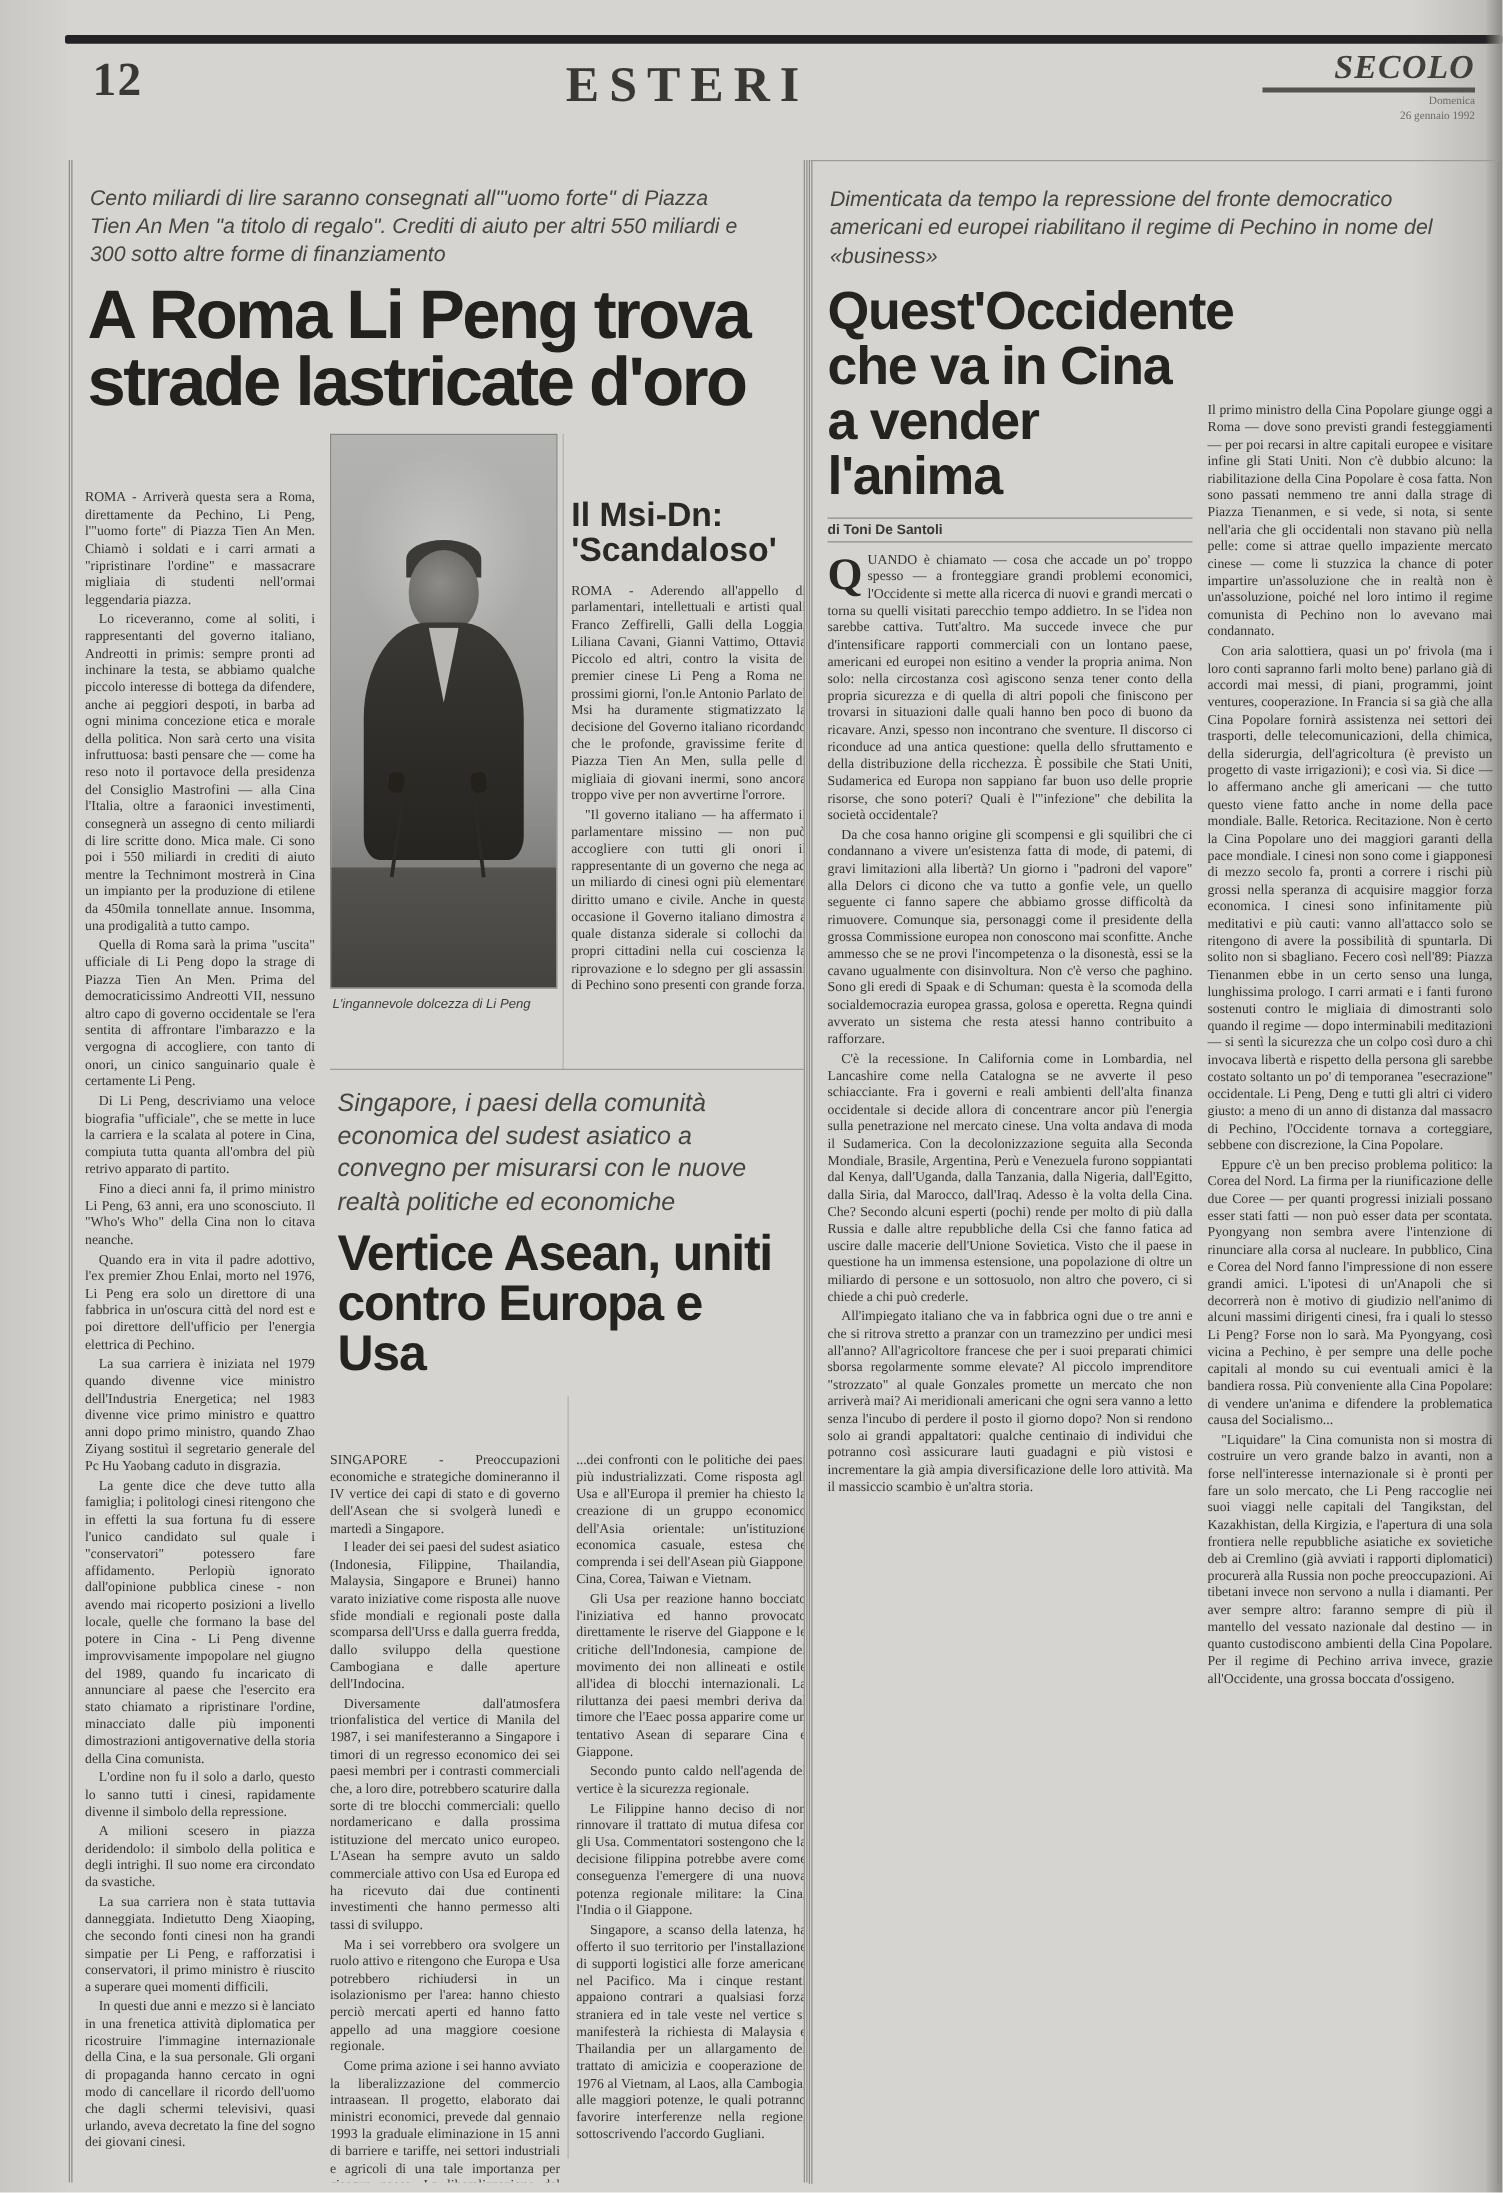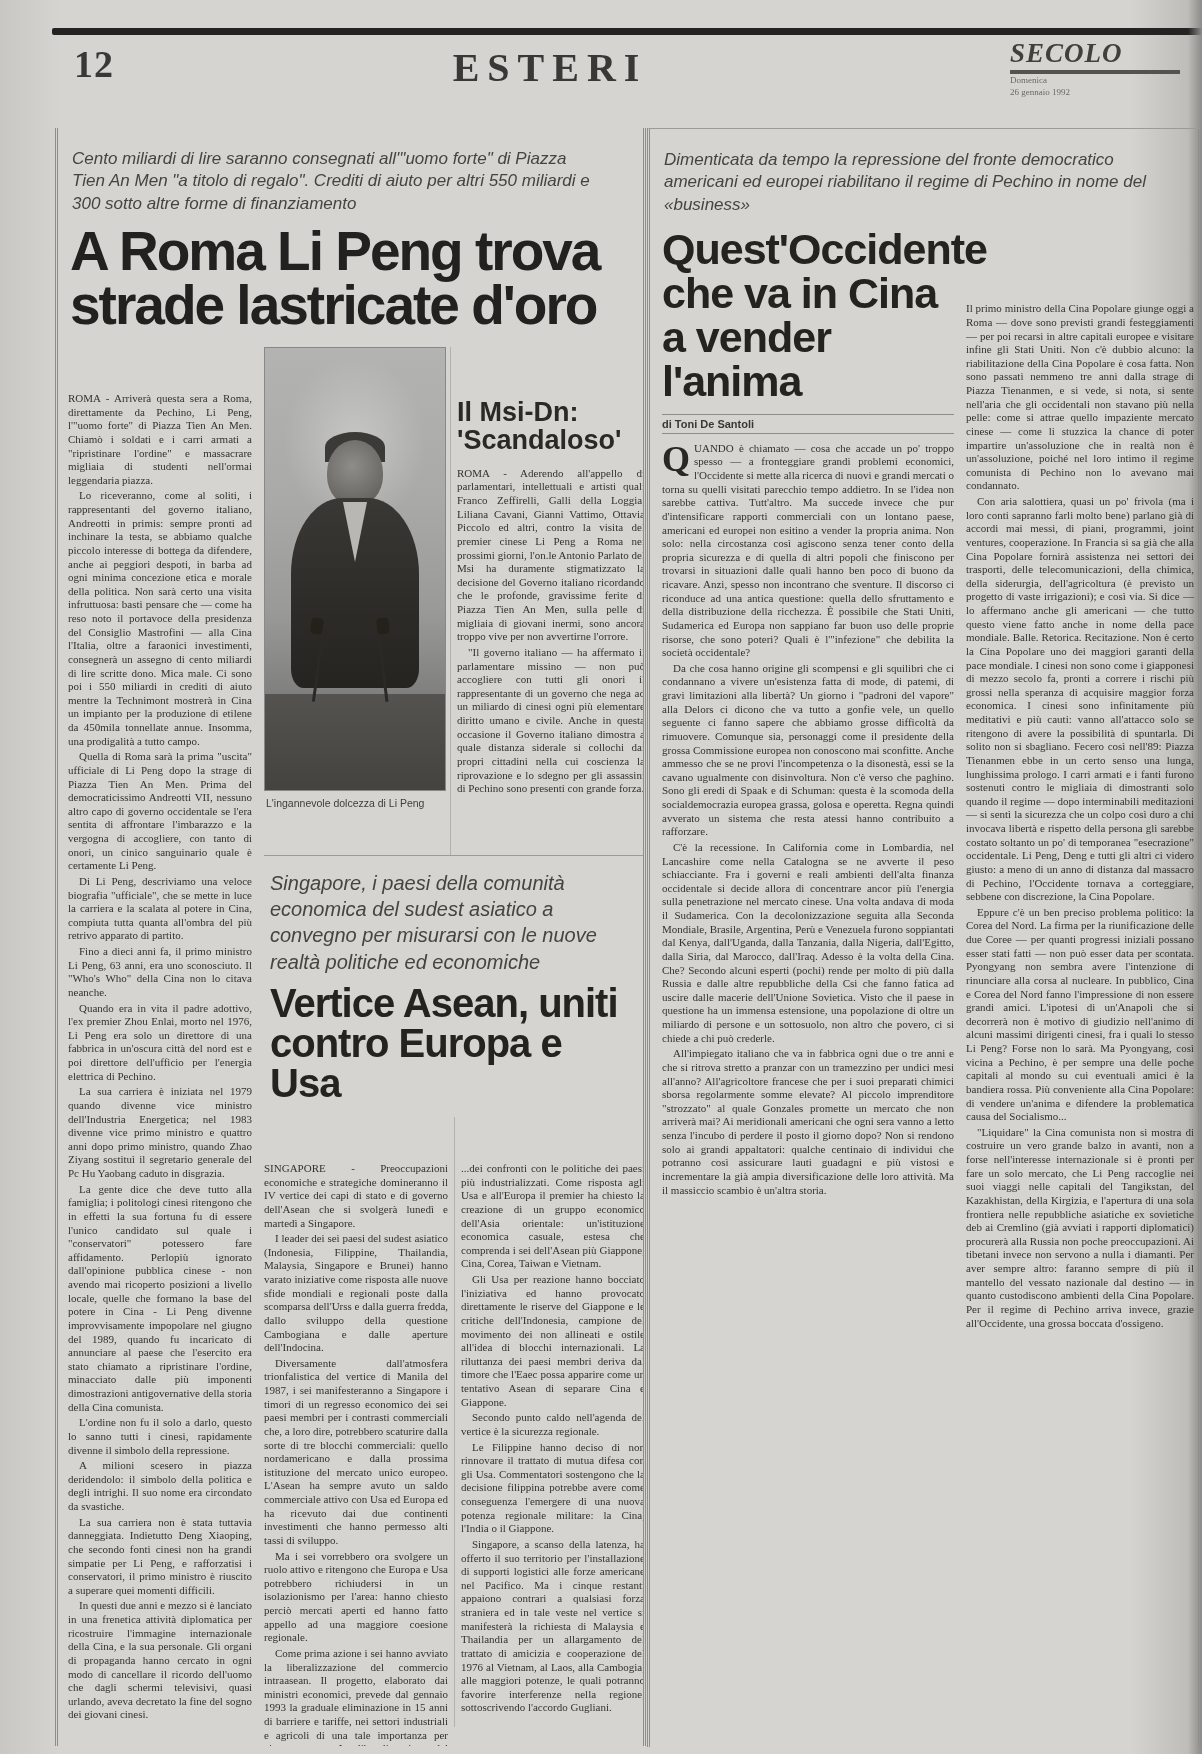--- a/index.html
+++ b/index.html
@@ -11,21 +11,21 @@
     position:relative;
     overflow:hidden;
   }
   .scan{position:absolute;inset:0;}
   .top-band{position:absolute;left:52px;top:28px;width:1150px;height:7px;background:#232323;border-radius:2px;}
   .corner-shade{position:absolute;right:0;top:0;width:14px;height:1754px;background:linear-gradient(90deg,transparent,#8e8c89);}
 
   
   .pagenum{position:absolute;left:74px;top:42px;font-size:38px;font-weight:bold;letter-spacing:1px;color:#3a3836;}
   .section{position:absolute;left:0;top:44px;width:1100px;text-align:center;font-size:40px;font-weight:bold;letter-spacing:8px;color:#3a3836;}
-  .masthead{position:absolute;right:22px;top:38px;width:170px;text-align:left;}
+  .masthead{position:absolute;right:22px;top:38px;width:170px;text-align:right;}
   .brand{font-size:27px;font-weight:bold;font-style:italic;letter-spacing:1px;color:#42403d;border-bottom:4px solid #55534f;padding-bottom:1px;}
   .masthead .sub{font-size:9px;color:#6b6965;line-height:1.35;}
 
   
   .half{position:absolute;top:128px;height:1618px;overflow:hidden;background:transparent;}
   .half-left{left:55px;width:585px;border-left:3px double #8f8d8a;border-right:3px double #8f8d8a;padding:0 0 0 0;}
   .half-right{left:647px;width:548px;border-left:3px double #8f8d8a;border-right:3px double #8f8d8a;border-top:1px solid #9d9b97;}
   .kicker{font-family:"Liberation Sans",sans-serif;font-style:italic;font-size:17px;line-height:1.32;color:#46443f;margin:20px 40px 10px 14px;}
   .kicker-sm{font-size:20px;margin:10px 8px 8px 6px;}
   .head-xl{font-family:"Liberation Sans",sans-serif;font-weight:800;font-size:55px;line-height:0.98;letter-spacing:-2px;color:#22211f;margin:6px 8px 14px 12px;}
@@ -51,30 +51,30 @@
   .photo .head-shape{position:absolute;left:62px;top:92px;width:56px;height:66px;border-radius:50% 50% 46% 46%;background:radial-gradient(circle at 45% 40%,#8f8d89 0%,#6f6d69 60%,#57554f 100%);}
   .photo .hair{position:absolute;left:60px;top:84px;width:60px;height:30px;border-radius:50% 50% 0 0;background:#3c3a36;}
   .photo .suit{position:absolute;left:26px;top:150px;width:128px;height:190px;border-radius:40% 40% 10% 10%;background:linear-gradient(180deg,#3a3834 0%,#2d2b27 60%,#262420 100%);}
   .photo .shirt{position:absolute;left:78px;top:154px;width:24px;height:60px;background:#b9b7b3;clip-path:polygon(50% 0,100% 0,50% 100%,0 0);}
   .photo .podium{position:absolute;left:0;bottom:0;width:180px;height:96px;background:linear-gradient(180deg,#55534f,#45433f);}
   .photo .mic{position:absolute;bottom:88px;width:3px;height:74px;background:#2b2925;}
   .photo .m1{left:52px;transform:rotate(8deg);}
   .photo .m2{left:116px;transform:rotate(-7deg);}
   .photo .mictop1{position:absolute;left:46px;bottom:156px;width:12px;height:16px;border-radius:4px;background:#232119;transform:rotate(8deg);}
   .photo .mictop2{position:absolute;left:112px;bottom:156px;width:12px;height:16px;border-radius:4px;background:#232119;transform:rotate(-7deg);}
-  .photo-caption{font-family:"Liberation Sans",sans-serif;font-size:10.5px;color:#3f3d39;margin:6px 0 4px 2px;}
+  .photo-caption{font-family:"Liberation Sans",sans-serif;font-size:10.5px;color:#3f3d39;margin:6px 0 4px 2px;font-style:italic;}
   .msi-col{width:188px;flex:0 0 188px;padding-top:6px;}
   .asean{border-top:1px solid #9d9b97;padding-top:4px;}
   .asean-cols{height:610px;}
   .asean-col{width:184px;flex:0 0 184px;}
 
   
   .cols-right{margin:6px 8px 0 12px;height:1430px;}
   .colA{width:292px;flex:0 0 292px;}
-  .colB{width:228px;flex:0 0 228px;font-size:11px;line-height:1.24;margin-top:76px;}
+  .colB{width:228px;flex:0 0 228px;font-size:11px;line-height:1.24;margin-top:96px;}
   .byline-block{border-top:1px solid #8f8d8a;border-bottom:1px solid #8f8d8a;margin:4px 0 8px 0;padding:3px 0;}
   .byline{font-family:"Liberation Sans",sans-serif;font-size:11px;font-weight:bold;color:#3a3834;margin:0;}
   .colA-text{font-size:11px;line-height:1.24;}
   .dropcap .para:first-child::first-letter{float:left;font-size:36px;line-height:0.78;font-weight:bold;padding:3px 4px 0 0;color:#2a2824;}
 </style>
 </head>
 <body>
 
 <div class="scan">
   <div class="top-band"></div>

